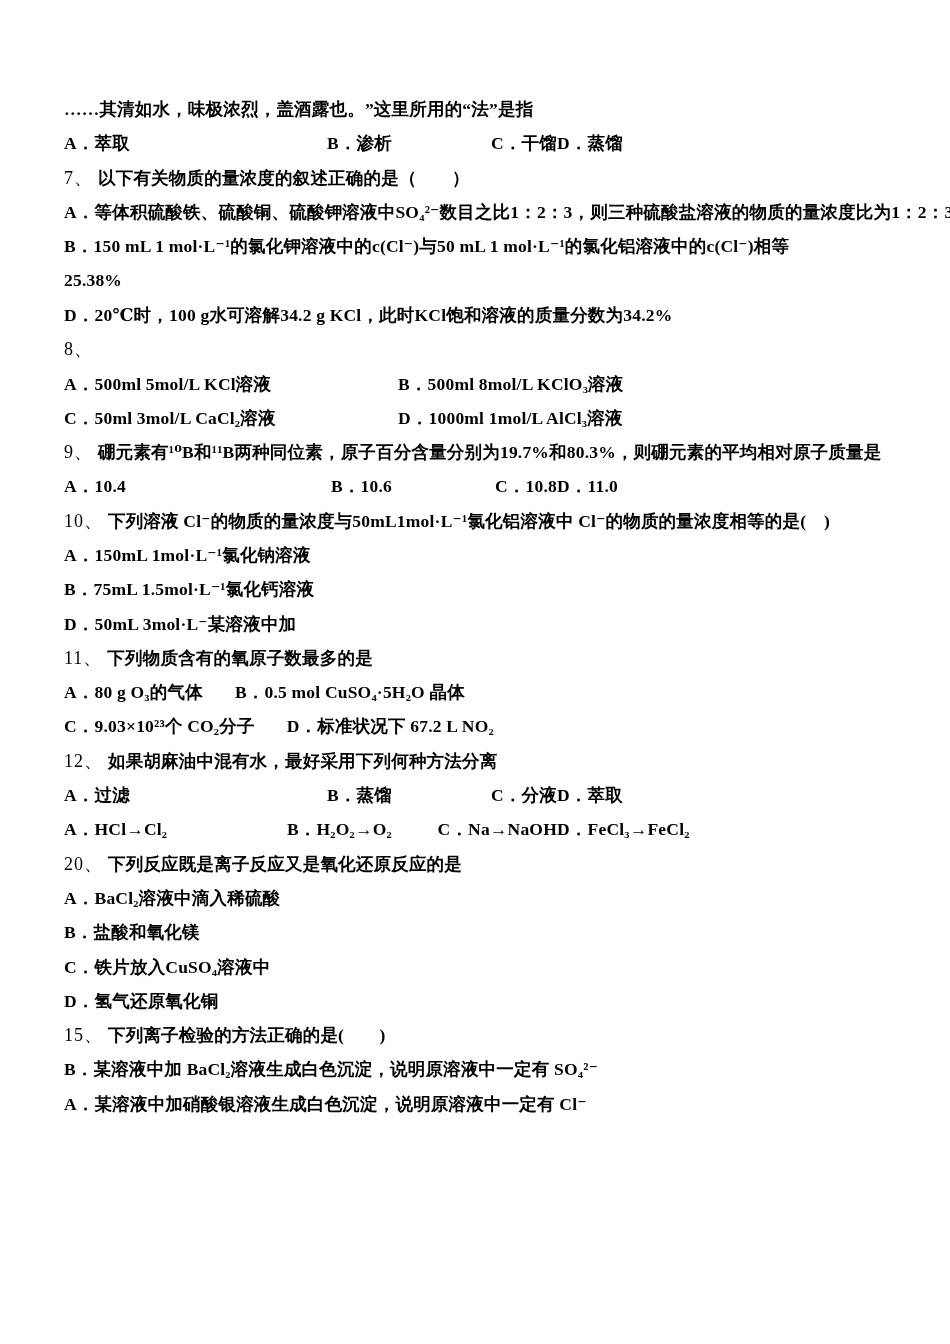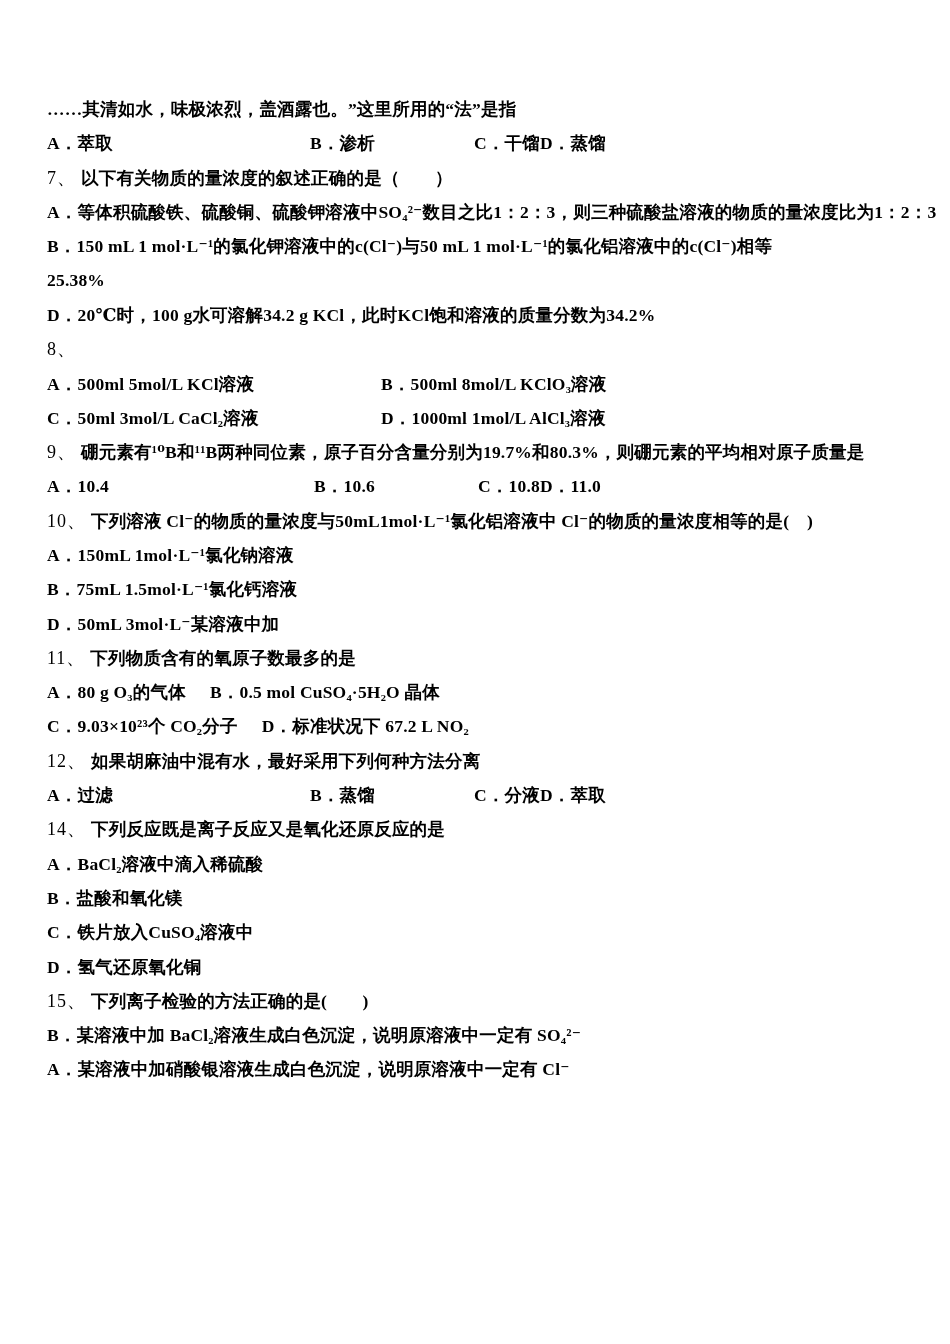--- a/index.html
+++ b/index.html
@@ -11,42 +11,42 @@
     font-family: "Liberation Serif", "DejaVu Serif", "DejaVu Sans", serif;
   }
   .page {
     position: relative;
     width: 950px; height: 1344px;
     background: #ffffff;
     overflow: hidden;
   }
   .content {
     position: absolute;
-    left: 47px; top: 92px;
+    left: 64px; top: 92px;
     width: 880px;
   }
   .line {
     height: 34.3px;
     display: flex;
     align-items: center;
     white-space: nowrap;
     font-weight: 700;
     font-size: 17.5px;
     letter-spacing: 0.2px;
   }
   .qnum {
     font-weight: 400;
     font-size: 18px;
     margin-right: 5px;
     letter-spacing: 1px;
   }
   .w163 { flex: 0 0 163px; }
   .w165 { flex: 0 0 165px; text-align: right; }
   .w334 { flex: 0 0 334px; }
-  .gap36 { margin-left: 24px; }
+  .gap36 { margin-left: 32px; }
 </style>
 </head>
 <body>
 
 <div class="page">
   <div class="content">
 
     <div class="line">
       <span>……其清如水，味极浓烈，盖酒露也。”这里所用的“法”是指</span>
     </div>
@@ -128,23 +128,29 @@
       <span class="qnum">12、</span>
       <span>如果胡麻油中混有水，最好采用下列何种方法分离</span>
     </div>
     <div class="line">
       <span class="w163">A．过滤</span>
       <span class="w165">B．蒸馏</span>
       <span class="w165">C．分液</span>
       <span>D．萃取</span>
     </div>
 
+    <div class="line">
+      <span class="w163">A．HCl→Cl₂</span>
+      <span class="w165">B．H₂O₂→O₂</span>
+      <span class="w165">C．Na→NaOH</span>
+      <span>D．FeCl₃→FeCl₂</span>
+    </div>
 
     <div class="line">
-      <span class="qnum">14、</span>
+      <span class="qnum">20、</span>
       <span>下列反应既是离子反应又是氧化还原反应的是</span>
     </div>
     <div class="line">
       <span>A．BaCl₂溶液中滴入稀硫酸</span>
     </div>
     <div class="line">
       <span>B．盐酸和氧化镁</span>
     </div>
     <div class="line">
       <span>C．铁片放入CuSO₄溶液中</span>

